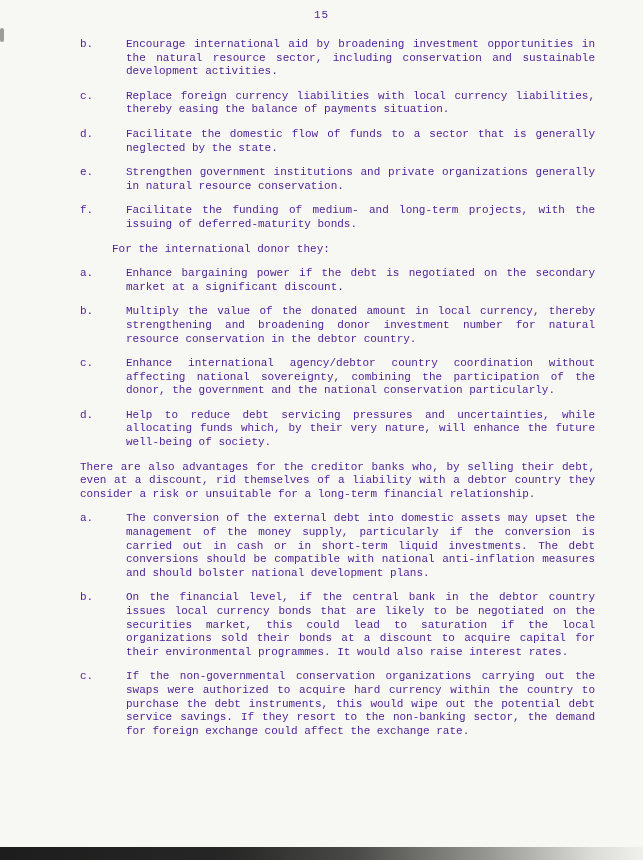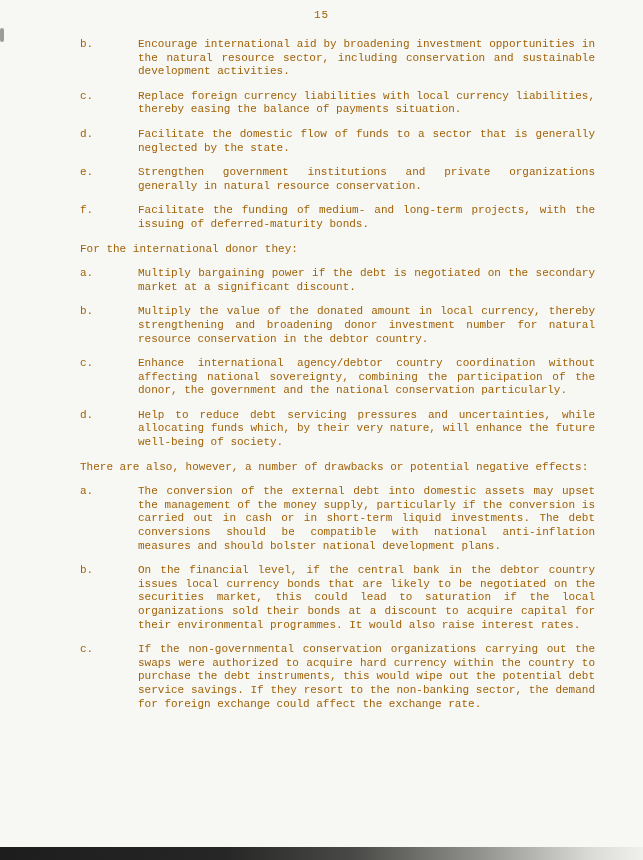--- a/index.html
+++ b/index.html
@@ -7,21 +7,21 @@
     padding: 0;
     background: #e9e9e7;
   }
   .doc-page {
     position: relative;
     width: 643px;
     height: 860px;
     background: #f7f7f4;
     overflow: hidden;
     font-family: "Liberation Mono", "DejaVu Sans Mono", monospace;
-    color: #a16207;
+    color: #4c1d95;
     box-sizing: border-box;
   }
   .page-number {
     text-align: center;
     font-size: 11px;
     padding-top: 9px;
     letter-spacing: 1px;
   }
   .content {
     position: absolute;
@@ -35,28 +35,28 @@
     display: flex;
     margin-bottom: 11px;
   }
   .item .label {
     flex: 0 0 46px;
     white-space: nowrap;
   }
   .item .text {
     flex: 1 1 auto;
     text-align: justify;
-    margin-left: 12px;
   }
   .para {
     margin: 0 0 11px 0;
     text-align: justify;
   }
   .para.intro {
     text-align: left;
+    margin-left: 32px;
   }
   
   .scan-edge-bottom {
     position: absolute;
     left: 0;
     right: 0;
     bottom: 0;
     height: 13px;
     background: linear-gradient(to right,
       #0a0a0a 0%, #141414 35%, #3a3a38 55%, #8a8a86 75%, #d8d8d4 92%, #efefec 100%);
@@ -104,40 +104,40 @@
 
     <div class="item">
       <span class="label">f.</span>
       <span class="text">Facilitate the funding of medium- and long-term projects, with the issuing of deferred-maturity bonds.</span>
     </div>
 
     <p class="para intro">For the international donor they:</p>
 
     <div class="item">
       <span class="label">a.</span>
-      <span class="text">Multiply bargaining power if the debt is negotiated on the secondary market at a significant discount.</span>
+      <span class="text">Enhance bargaining power if the debt is negotiated on the secondary market at a significant discount.</span>
     </div>
 
     <div class="item">
       <span class="label">b.</span>
       <span class="text">Multiply the value of the donated amount in local currency, thereby strengthening and broadening donor investment number for natural resource conservation in the debtor country.</span>
     </div>
 
     <div class="item">
       <span class="label">c.</span>
       <span class="text">Enhance international agency/debtor country coordination without affecting national sovereignty, combining the participation of the donor, the government and the national conservation particularly.</span>
     </div>
 
     <div class="item">
       <span class="label">d.</span>
       <span class="text">Help to reduce debt servicing pressures and uncertainties, while allocating funds which, by their very nature, will enhance the future well-being of society.</span>
     </div>
 
+    <p class="para">There are also advantages for the creditor banks who, by selling their debt, even at a discount, rid themselves of a liability with a debtor country they consider a risk or unsuitable for a long-term financial relationship.</p>
 
-    <p class="para intro">There are also, however, a number of drawbacks or potential negative effects:</p>
 
     <div class="item">
       <span class="label">a.</span>
       <span class="text">The conversion of the external debt into domestic assets may upset the management of the money supply, particularly if the conversion is carried out in cash or in short-term liquid investments. The debt conversions should be compatible with national anti-inflation measures and should bolster national development plans.</span>
     </div>
 
     <div class="item">
       <span class="label">b.</span>
       <span class="text">On the financial level, if the central bank in the debtor country issues local currency bonds that are likely to be negotiated on the securities market, this could lead to saturation if the local organizations sold their bonds at a discount to acquire capital for their environmental programmes. It would also raise interest rates.</span>
     </div>

